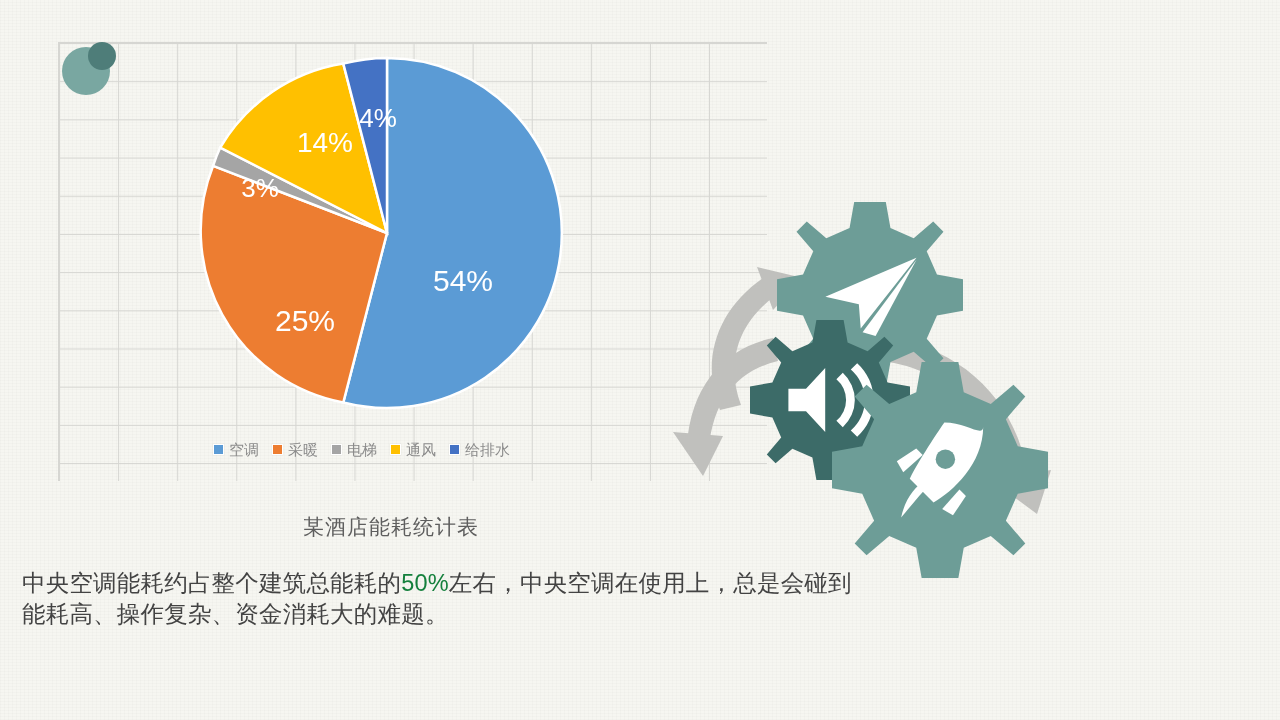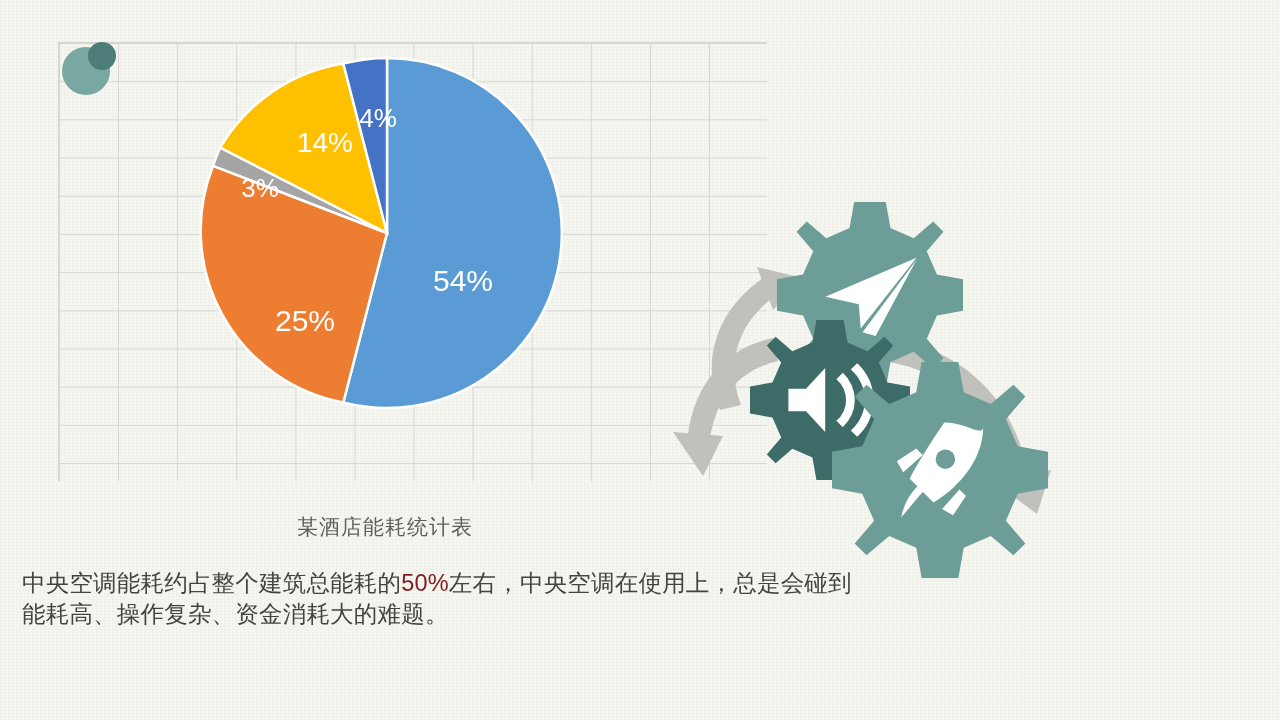--- a/index.html
+++ b/index.html
@@ -71,32 +71,32 @@
     border: 1px solid #ffffff;
     box-shadow: 0 0 0 0.5px rgba(0,0,0,0.04);
   }
   .legend-text {
     font-size: 15px; color: #8a8a8a; line-height: 1;
     white-space: nowrap;
   }
 
   
   #caption {
-    position: absolute; left: 2px; top: 513px; width: 766px;
+    position: absolute; left: 8px; top: 513px; width: 766px;
     text-align: center;
     font-size: 21px; color: #5e5e5e;
     letter-spacing: 1px;
   }
   #body-text {
     position: absolute; left: 22px; top: 568px; width: 850px;
     font-size: 23.5px; color: #434343;
     line-height: 31px;
     letter-spacing: 0.2px;
   }
-  #body-text .hl { color: #7f1d1d; }
+  #body-text .hl { color: #15803d; }
   #body-text .para2 { display: block; text-indent: 2em; }
 
   
   #gears { position: absolute; left: 665px; top: 170px; width: 615px; height: 510px; }
   #gears svg { display: block; }
 </style>
 </head>
 <body>
 
 <div id="slide">
@@ -126,20 +126,42 @@
       <g>
         <text class="slice-label" x="283" y="243" font-size="30">54%</text>
         <text class="slice-label" x="125" y="283" font-size="30">25%</text>
         <text class="slice-label" x="80" y="150" font-size="26">3%</text>
         <text class="slice-label" x="145" y="105" font-size="28">14%</text>
         <text class="slice-label" x="198" y="80" font-size="26">4%</text>
       </g>
     </svg>
   </div>
 
+  <div id="legend">
+    <div class="legend-item">
+      <span class="legend-swatch" style="background:#5b9bd5"></span>
+      <span class="legend-text">空调</span>
+    </div>
+    <div class="legend-item">
+      <span class="legend-swatch" style="background:#ed7d31"></span>
+      <span class="legend-text">采暖</span>
+    </div>
+    <div class="legend-item">
+      <span class="legend-swatch" style="background:#a5a5a5"></span>
+      <span class="legend-text">电梯</span>
+    </div>
+    <div class="legend-item">
+      <span class="legend-swatch" style="background:#ffc000"></span>
+      <span class="legend-text">通风</span>
+    </div>
+    <div class="legend-item">
+      <span class="legend-swatch" style="background:#4472c4"></span>
+      <span class="legend-text">给排水</span>
+    </div>
+  </div>
 
   <div id="caption">某酒店能耗统计表</div>
 
   <div id="body-text">
     <span>中央空调能耗约占整个建筑总能耗的</span><span class="hl">50%</span><span>左右，中央空调在使用上，总是会碰到能耗高、操作复杂、资金消耗大的难题。</span>
   </div>
 
   <div id="gears">
     <svg width="615" height="510" viewBox="0 0 615 510">
       <defs>

